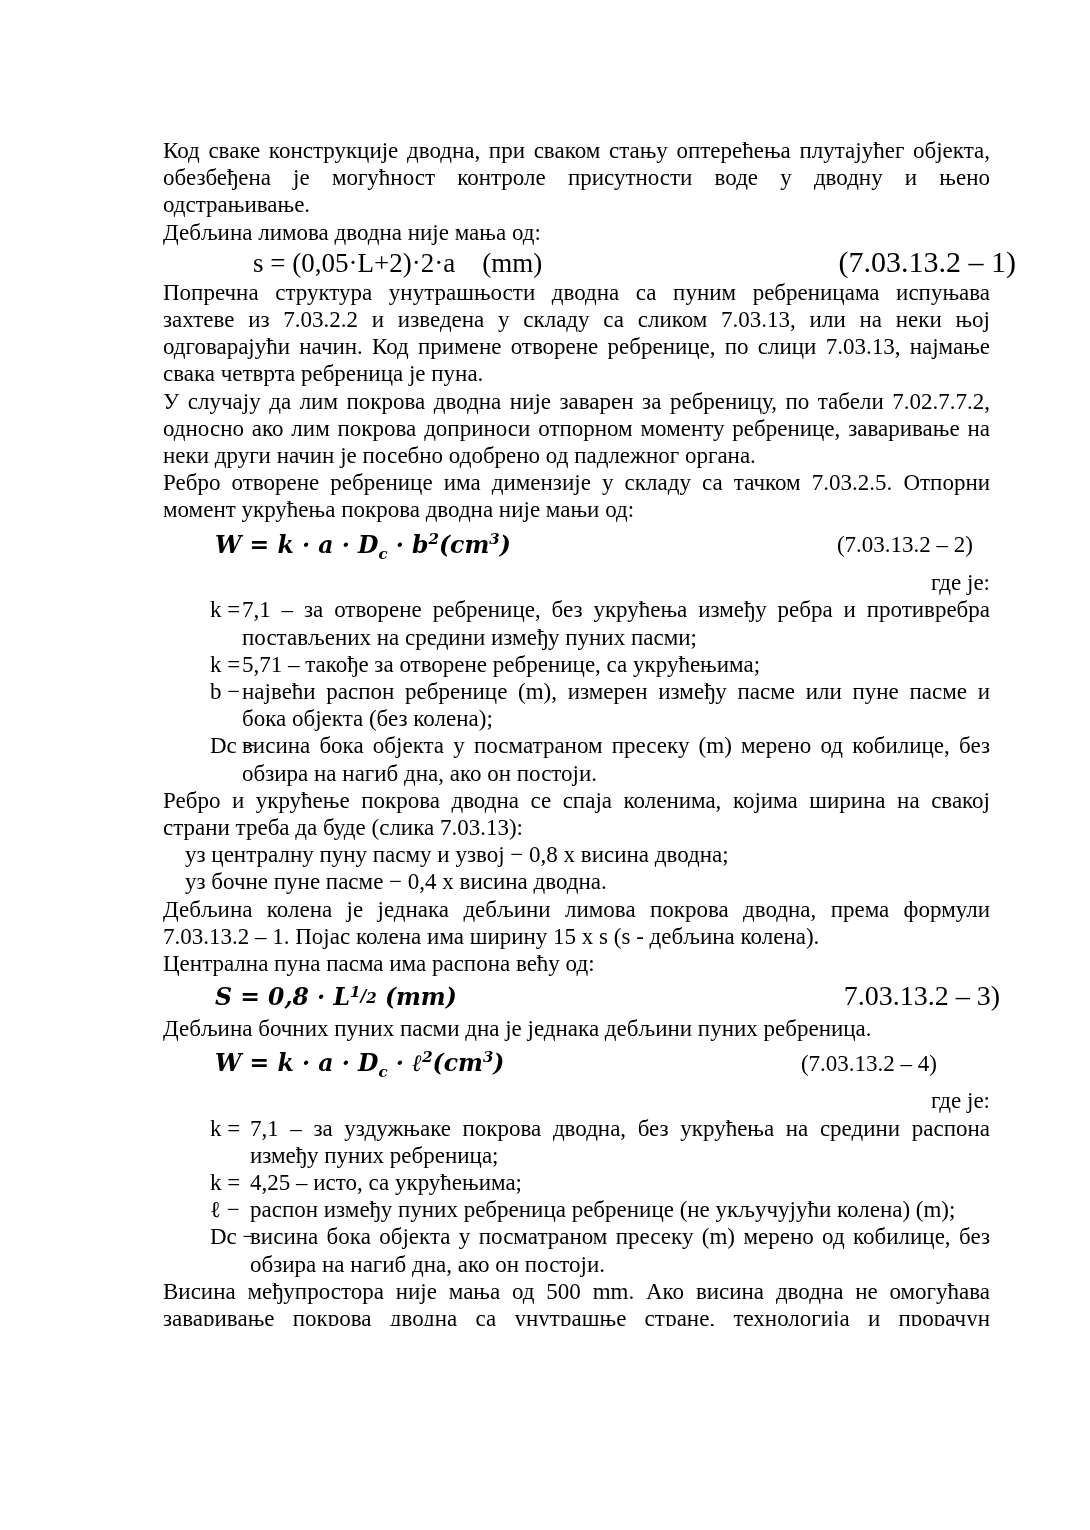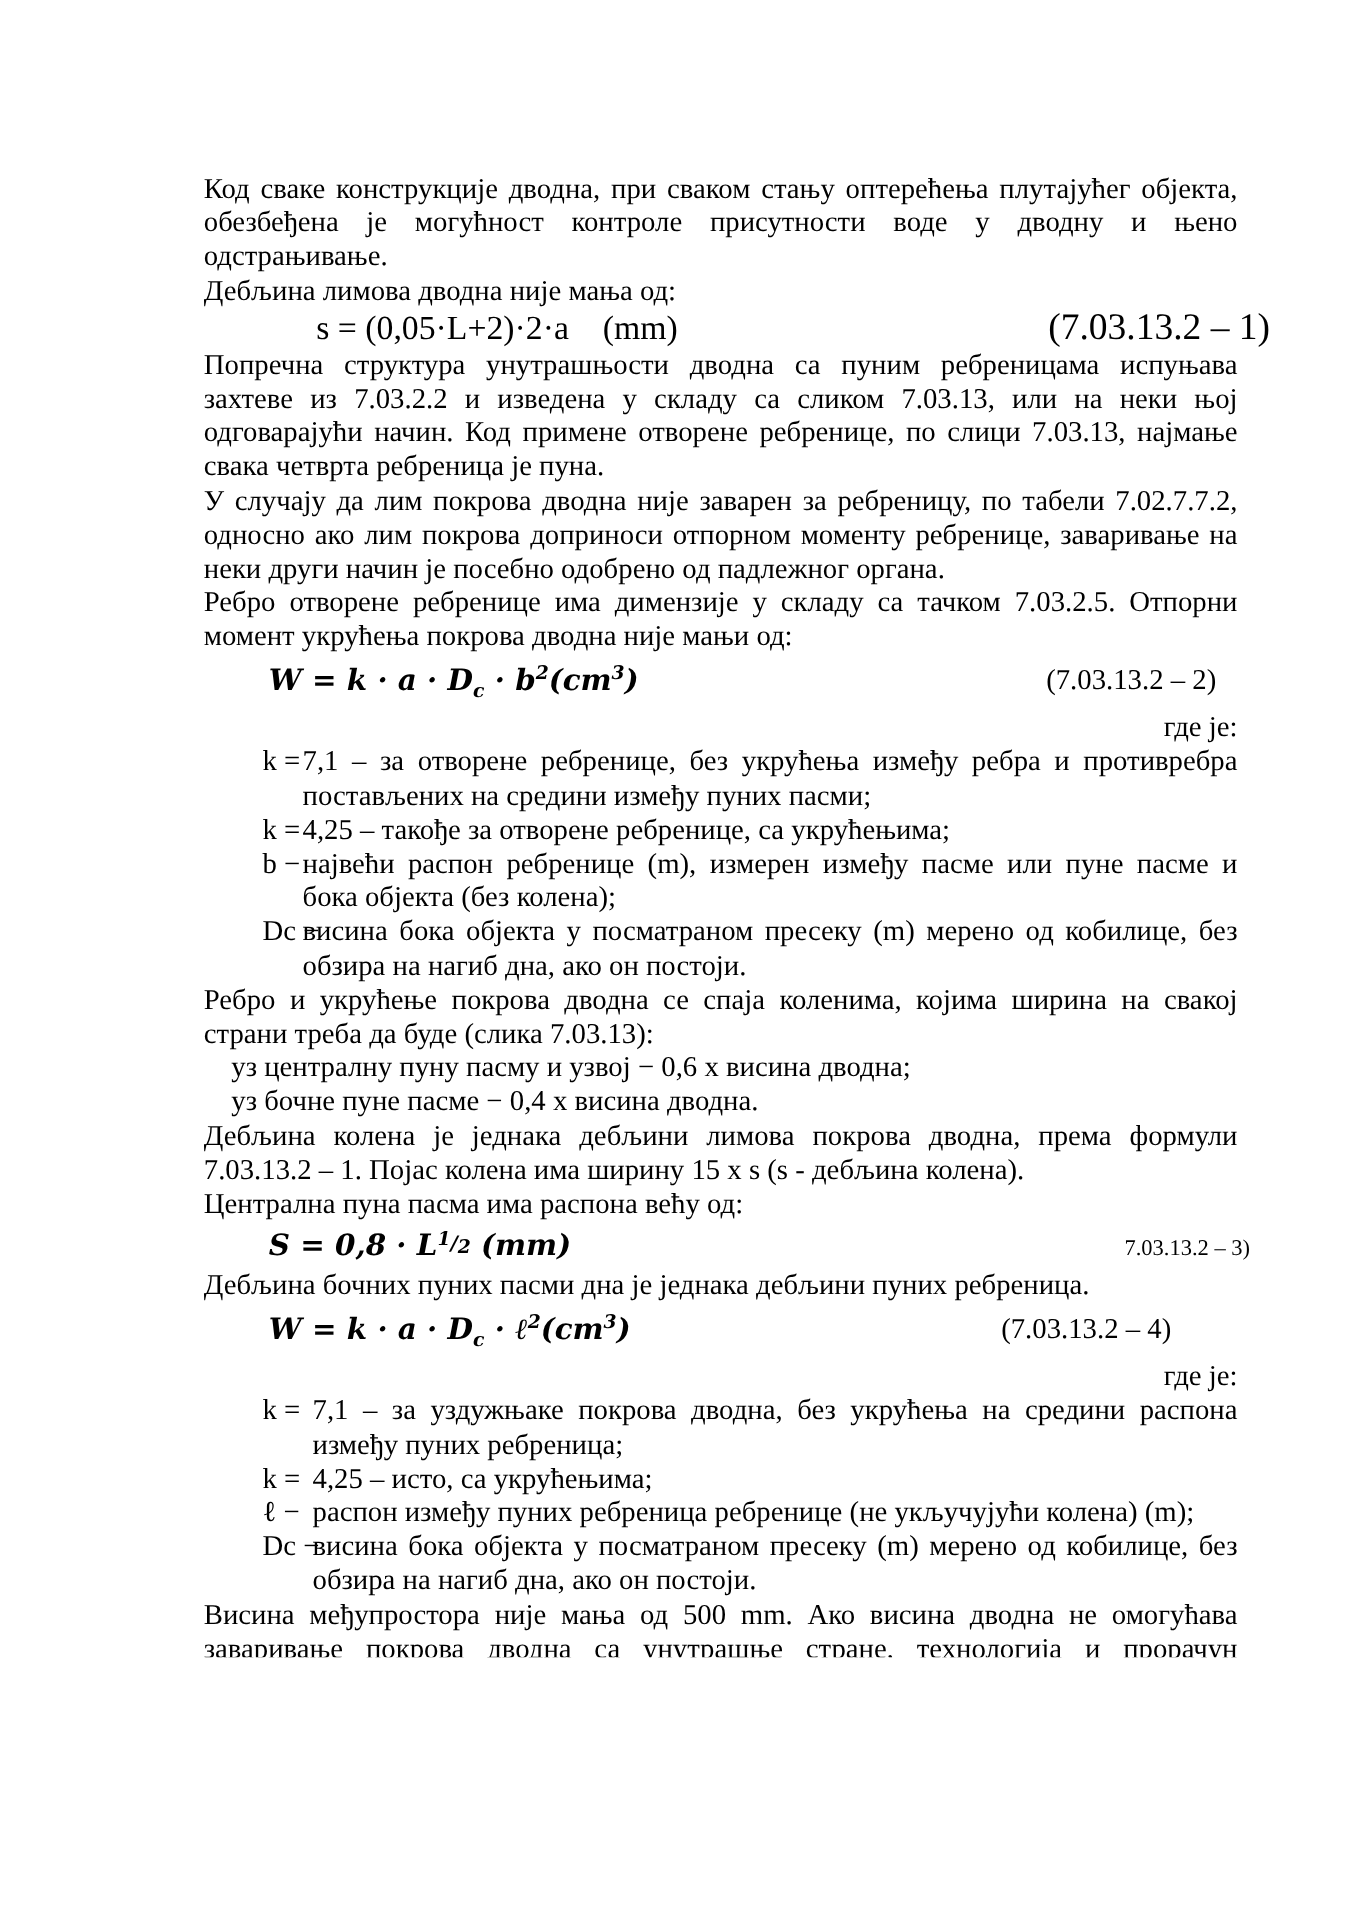--- a/index.html
+++ b/index.html
@@ -44,21 +44,21 @@
     font-family: "DejaVu Serif", serif;
     font-style: italic;
     font-weight: bold;
     font-size: 23.5px;
     margin-left: 52px;
     white-space: nowrap;
   }
   .math sub { font-size: 15px; }
   .math sup { font-size: 15px; }
   .eq2 .label { font-size: 23px; margin-right: 17px; }
-  .eq3 .label { font-size: 18px; margin-right: -10px; }
+  .eq3 .label { font-size: 28px; margin-right: -10px; }
   .eq4 .label { font-size: 23px; margin-right: 53px; }
   .exp-num { font-size: 15px; vertical-align: 0.55em; }
   .exp-slash { font-size: 16px; vertical-align: 0.25em; }
   .exp-den { font-size: 15px; vertical-align: 0.12em; }
 
   
   .def-item { position: relative; padding-left: 79px; text-align: justify; }
   .def-item .term { position: absolute; left: 47px; top: 0; white-space: pre; }
   .deflist2 .def-item { padding-left: 87px; }
 </style>
@@ -85,32 +85,32 @@
       <span class="label">(7.03.13.2 – 2)</span>
     </div>
 
     <p class="where">где је:</p>
 
     <div class="deflist deflist1">
       <div class="def-item">
         <span class="term">k =</span><span class="desc">7,1 –  за отворене ребренице, без укрућења између ребра и противребра постављених на средини између пуних пасми;</span>
       </div>
       <div class="def-item">
-        <span class="term">k =</span><span class="desc">4,25 –  такође за отворене ребренице, са укрућењима;</span>
+        <span class="term">k =</span><span class="desc">5,71 –  такође за отворене ребренице, са укрућењима;</span>
       </div>
       <div class="def-item">
         <span class="term">b −</span><span class="desc">највећи распон ребренице (m), измерен између пасме или пуне пасме и бока објекта (без колена);</span>
       </div>
       <div class="def-item">
         <span class="term">Dc −</span><span class="desc">висина бока објекта у посматраном пресеку (m) мерено од кобилице, без  обзира на нагиб дна, ако он постоји.</span>
       </div>
     </div>
 
     <p>Ребро и укрућење покрова дводна се спаја коленима, којима ширина на свакој страни треба да буде (слика 7.03.13):</p>
-    <p class="indent1">уз централну пуну пасму и узвој − 0,6 x висина дводна;</p>
+    <p class="indent1">уз централну пуну пасму и узвој − 0,8 x висина дводна;</p>
     <p class="indent1">уз бочне пуне пасме − 0,4 x висина дводна.</p>
     <p>Дебљина колена је једнака дебљини лимова покрова дводна, према формули 7.03.13.2 – 1. Појас колена има ширину 15 x s (s - дебљина колена).</p>
     <p>Централна пуна пасма има распона већу од:</p>
 
     <div class="eq eq3">
       <span class="math"><span>S = 0,8 · L</span><span class="exp-num">1</span><span class="exp-slash">/</span><span class="exp-den">2</span><span> (mm)</span></span>
       <span class="label">7.03.13.2 – 3)</span>
     </div>
 
     <p>Дебљина бочних пуних пасми дна је једнака дебљини пуних ребреница.</p>

